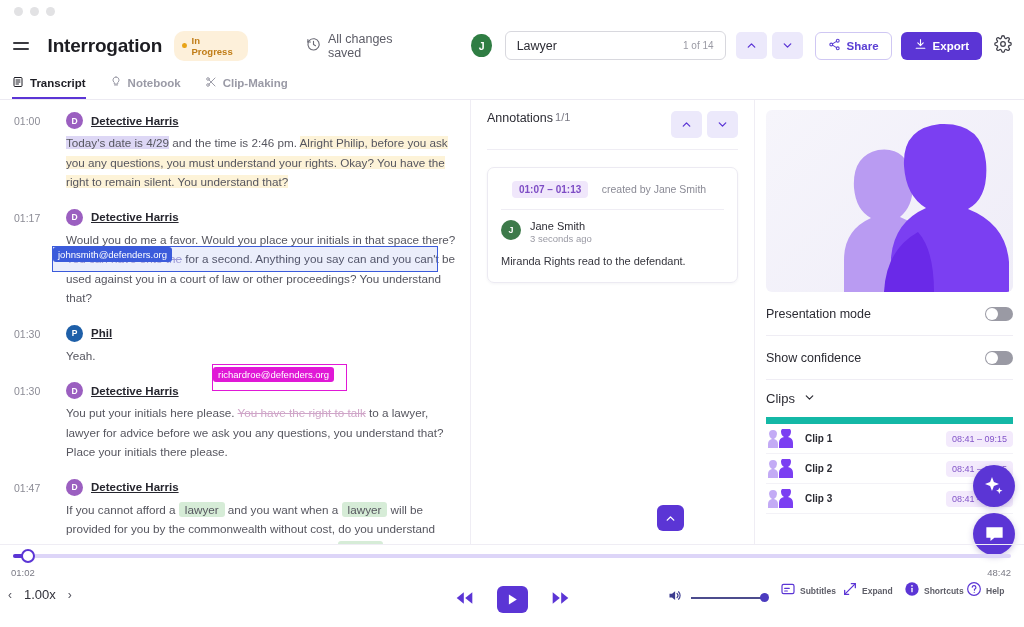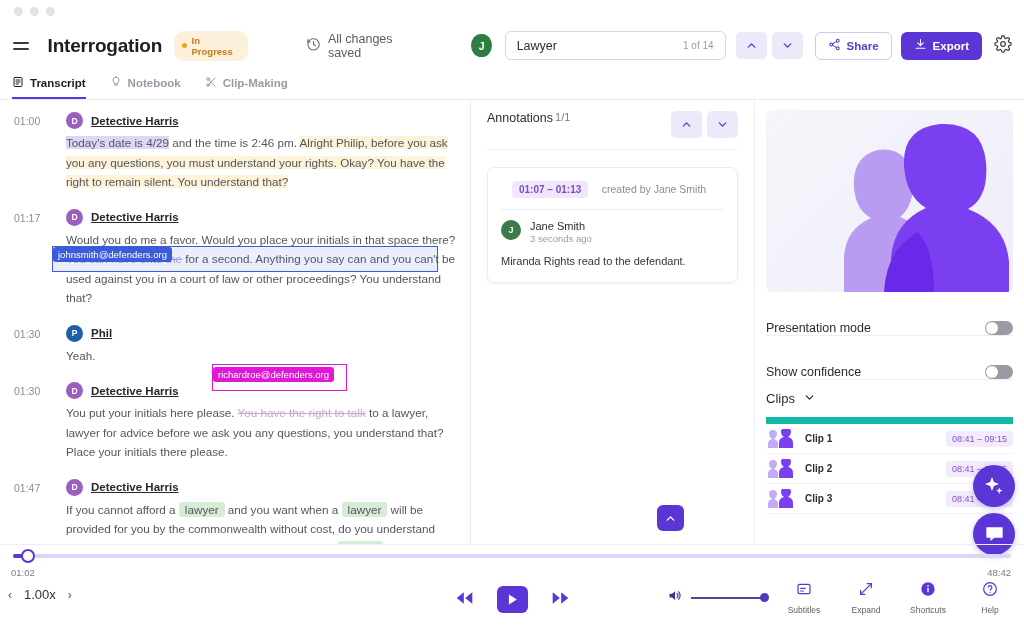--- a/index.html
+++ b/index.html
@@ -150,21 +150,21 @@
   }
 
   
   .side { width: 269px; padding: 10px 11px 0 11px; position: relative; }
   .video {
     width: 247px; height: 182px; border-radius: 6px;
     background: linear-gradient(135deg,#f6f5fb 0%,#efedf8 100%);
     position: relative; overflow: hidden; cursor: pointer;
   }
   .setting-row {
-    height: 44px; display: flex; align-items: flex-end; border-bottom: 1px solid #efedf4; gap: 36px;
+    height: 44px; display: flex; align-items: center; border-bottom: 1px solid #efedf4; gap: 36px;
   }
   .setting-row:first-of-type { border-top: 1px solid #efedf4; }
   .setting-label { font-size: 12.5px; color: #2b2b33; }
   .toggle {
     margin-left: auto; width: 28px; height: 14px; border-radius: 8px;
     background: #9a9aa4; position: relative; cursor: pointer;
   }
   .toggle .knob {
     position: absolute; left: 1px; top: 1px; width: 12px; height: 12px;
     border-radius: 50%; background: #fff;
@@ -221,22 +221,23 @@
   }
   .right-ctrl {
     position: absolute; right: 10px; top: 36px; display: flex;
     align-items: flex-start; gap: 14px;
   }
   .vol-wrap { display: flex; align-items: center; gap: 9px; padding-top: 7px; }
   .vol-track { width: 75px; height: 2px; background: #4c4c8d; position: relative; }
   .vol-track .vknob { position: absolute; right: -3px; top: -4px; width: 9px;
     height: 9px; border-radius: 50%; background: #4b3bbf; }
   .ic-btn {
-    width: 48px; display: flex; flex-direction: column; align-items: center; gap: 4px;
+    width: 48px; display: flex; flex-direction: row; align-items: center; gap: 4px;
     cursor: pointer;
+    font-weight: bold;
   }
   .ic-lbl { font-size: 8.5px; color: #5d5d67; }
 </style>
 </head>
 <body>
 
 <div class="app">
 
   <div class="chrome">
     <span class="dot"></span>

